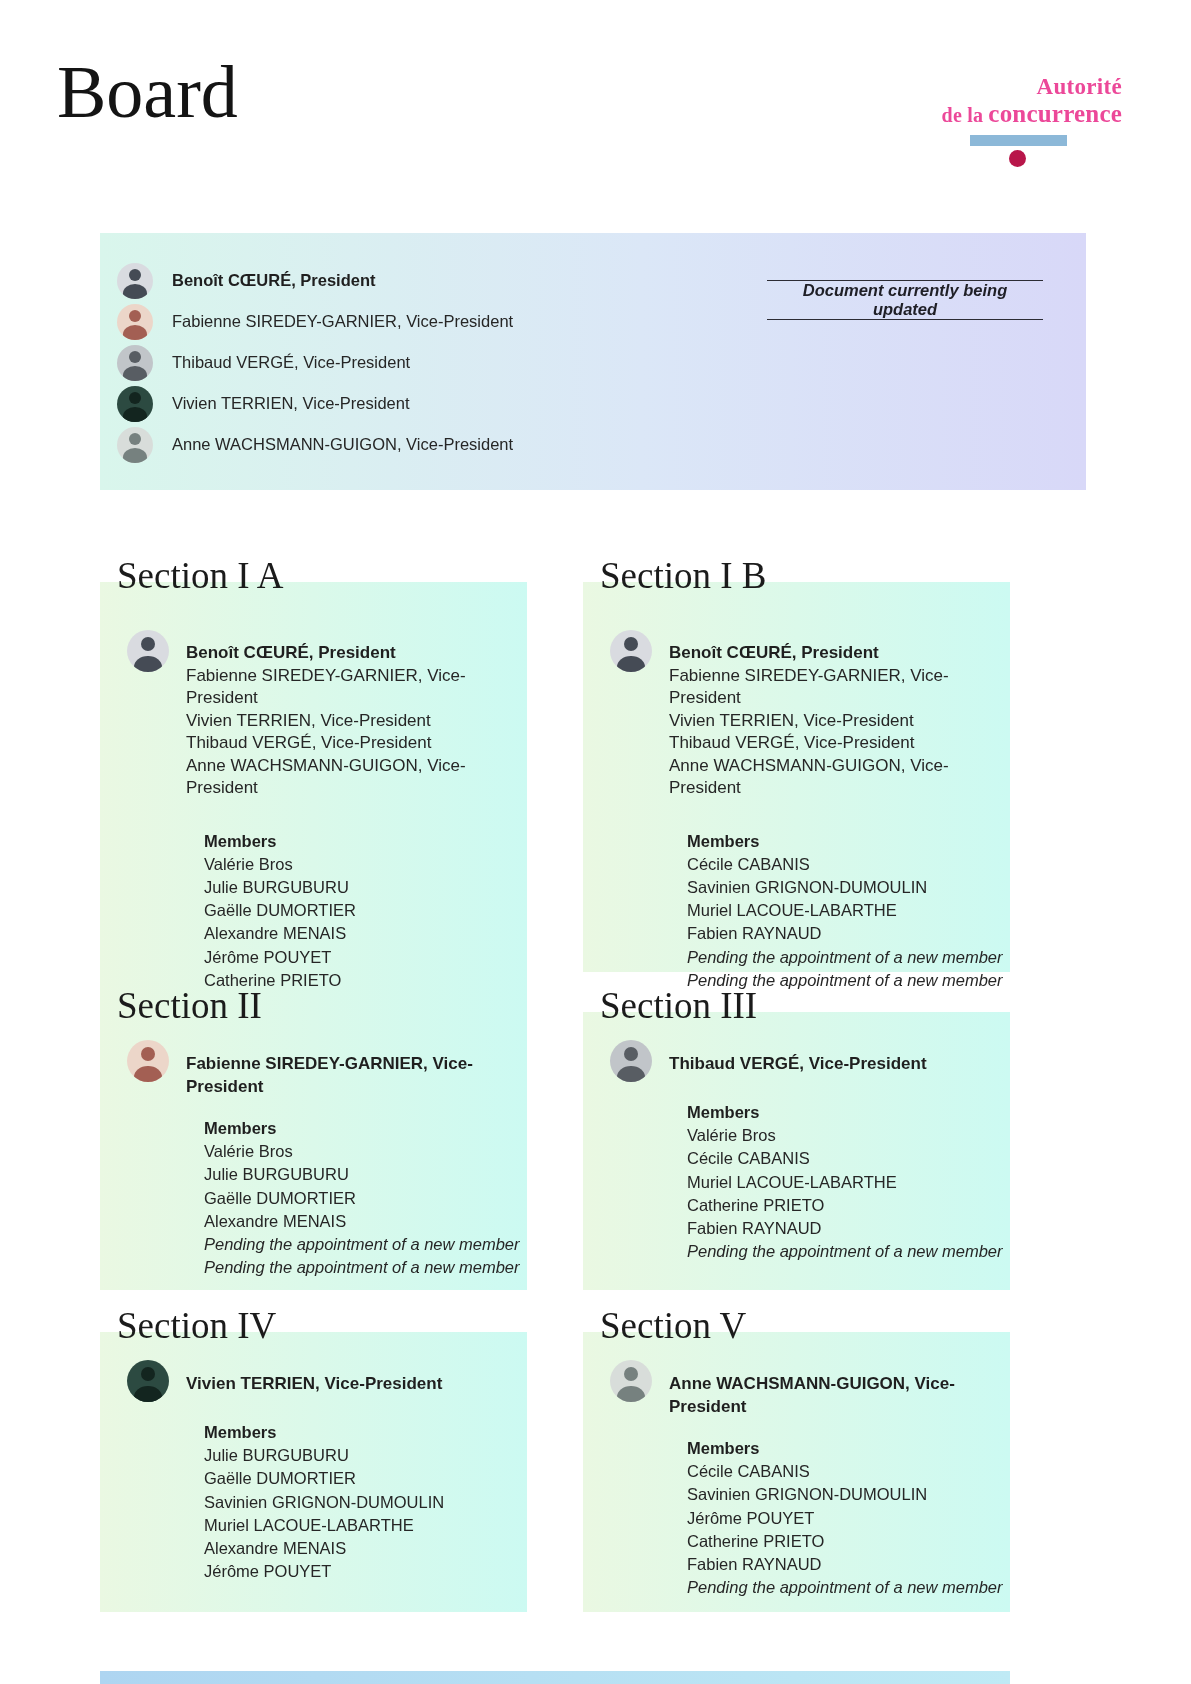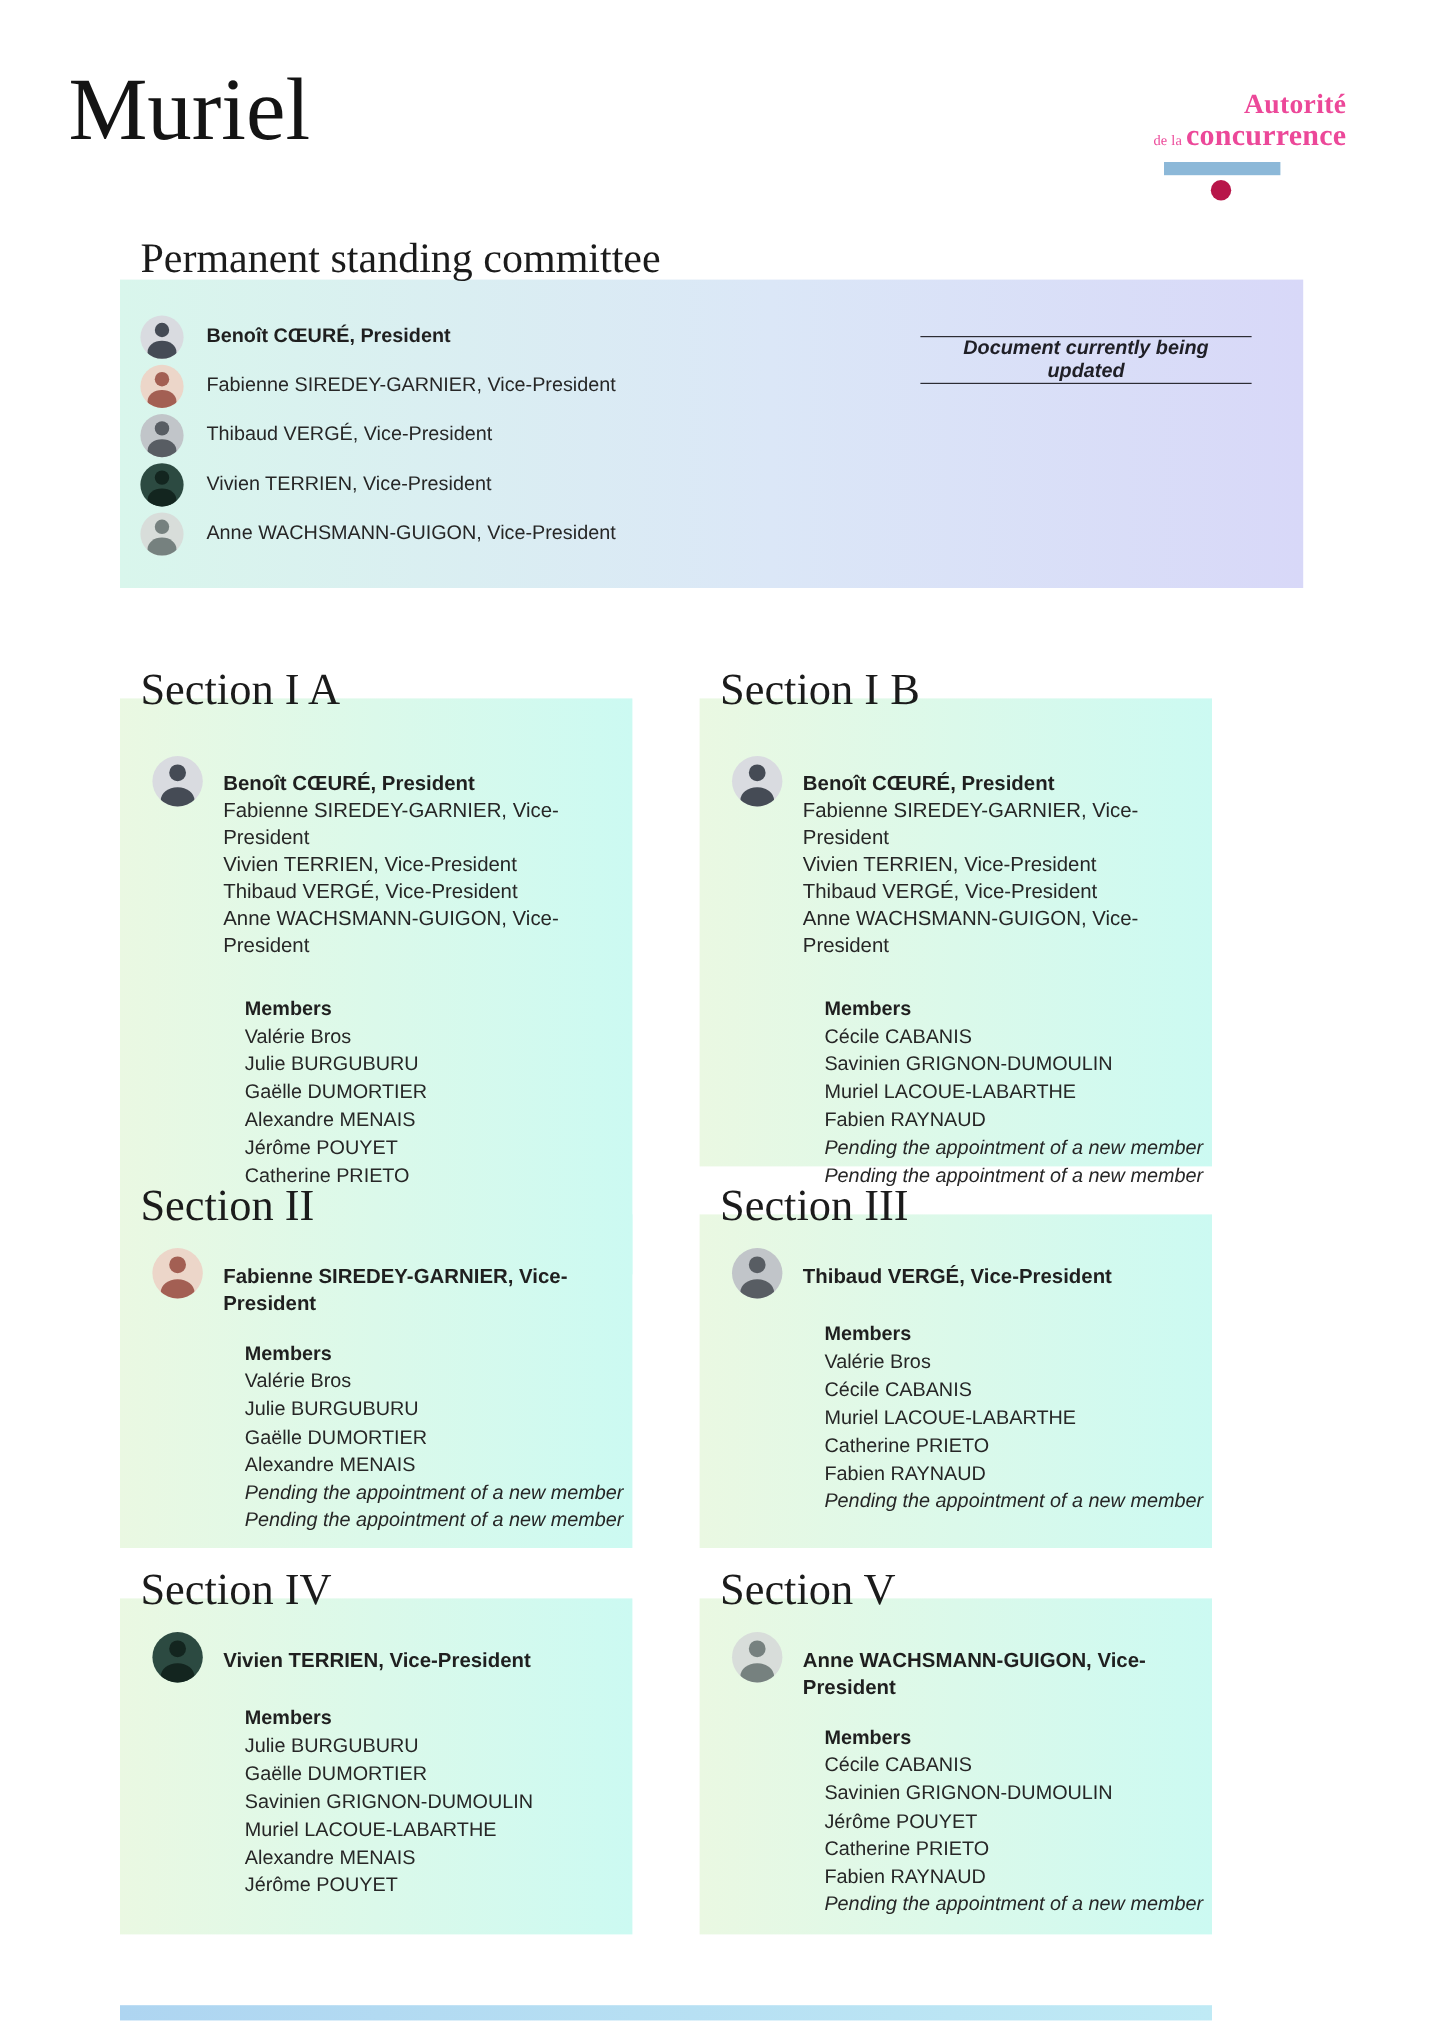--- a/index.html
+++ b/index.html
@@ -8,21 +8,21 @@
         font-family:"Liberation Sans","DejaVu Sans",sans-serif;color:var(--text,#262626);}
 
   
   .board-title{position:absolute;left:57px;top:46px;margin:0;
     font-family:"Liberation Serif","DejaVu Serif",serif;font-weight:500;
     font-size:74px;line-height:1.25;color:#141414;}
   .logo{position:absolute;top:74px;right:69px;text-align:right;
     font-family:"Liberation Serif","DejaVu Serif",serif;color:#ec4899;line-height:1.12;}
   .logo-line1{font-size:23px;font-weight:600;letter-spacing:.3px;}
   .logo-line2{font-size:25px;font-weight:600;letter-spacing:.2px;}
-  .logo-dela{font-size:12px;font-weight:400;}
+  .logo-dela{font-size:20px;font-weight:700;}
   .logo-bar{width:97px;height:11px;background:var(--logo-bar,#8cb8d8);margin:7px 55px 0 auto;}
   .logo-dot{width:17px;height:17px;border-radius:50%;background:var(--logo-dot,#b8164a);margin:4px 96px 0 auto;}
 
   
   .committee-heading{position:absolute;left:117px;top:196px;margin:0;z-index:2;
     font-family:"Liberation Serif","DejaVu Serif",serif;font-weight:500;font-size:35px;color:#1b1b1b;white-space:nowrap;}
   .committee-box{position:absolute;left:100px;top:233px;width:986px;height:257px;
     background:linear-gradient(90deg,var(--committee-from,#d9f6ec) 0%,var(--committee-mid,#dbe7f7) 55%,var(--committee-to,#d8d8f8) 100%);}
   .committee-rows{padding-top:27px;}
   .c-row{display:flex;align-items:center;gap:19px;height:41px;padding-left:17px;}
@@ -63,30 +63,29 @@
 
   
   .bottom-strip{position:absolute;left:100px;top:1671px;width:910px;height:13px;
     background:linear-gradient(90deg,var(--strip-from,#aed5f1) 0%,var(--strip-to,#bfeaf5) 100%);}
 </style>
 </head>
 <body>
 
 <div class="page">
 
-  <h1 class="board-title">Muriel</h1>
+  <h1 class="board-title">Board</h1>
 
   <div class="logo">
     <div class="logo-line1">Autorité</div>
     <div class="logo-line2"><span class="logo-dela">de la </span><span>concurrence</span></div>
     <div class="logo-bar"></div>
     <div class="logo-dot"></div>
   </div>
 
-  <h2 class="committee-heading">Permanent standing committee</h2>
 
   <div class="committee-box">
     <div class="committee-rows" id="committee-rows">
         <div class="c-row">
           <div class="avatar" style="width: 36px; height: 36px; background: rgb(217, 219, 224);">
             <div class="av-head" style="background: rgb(69, 75, 85);"></div>
             <div class="av-body" style="background: rgb(69, 75, 85);"></div>
           </div>
           <span class="c-name bold">Benoît CŒURÉ, President</span>
         </div>

